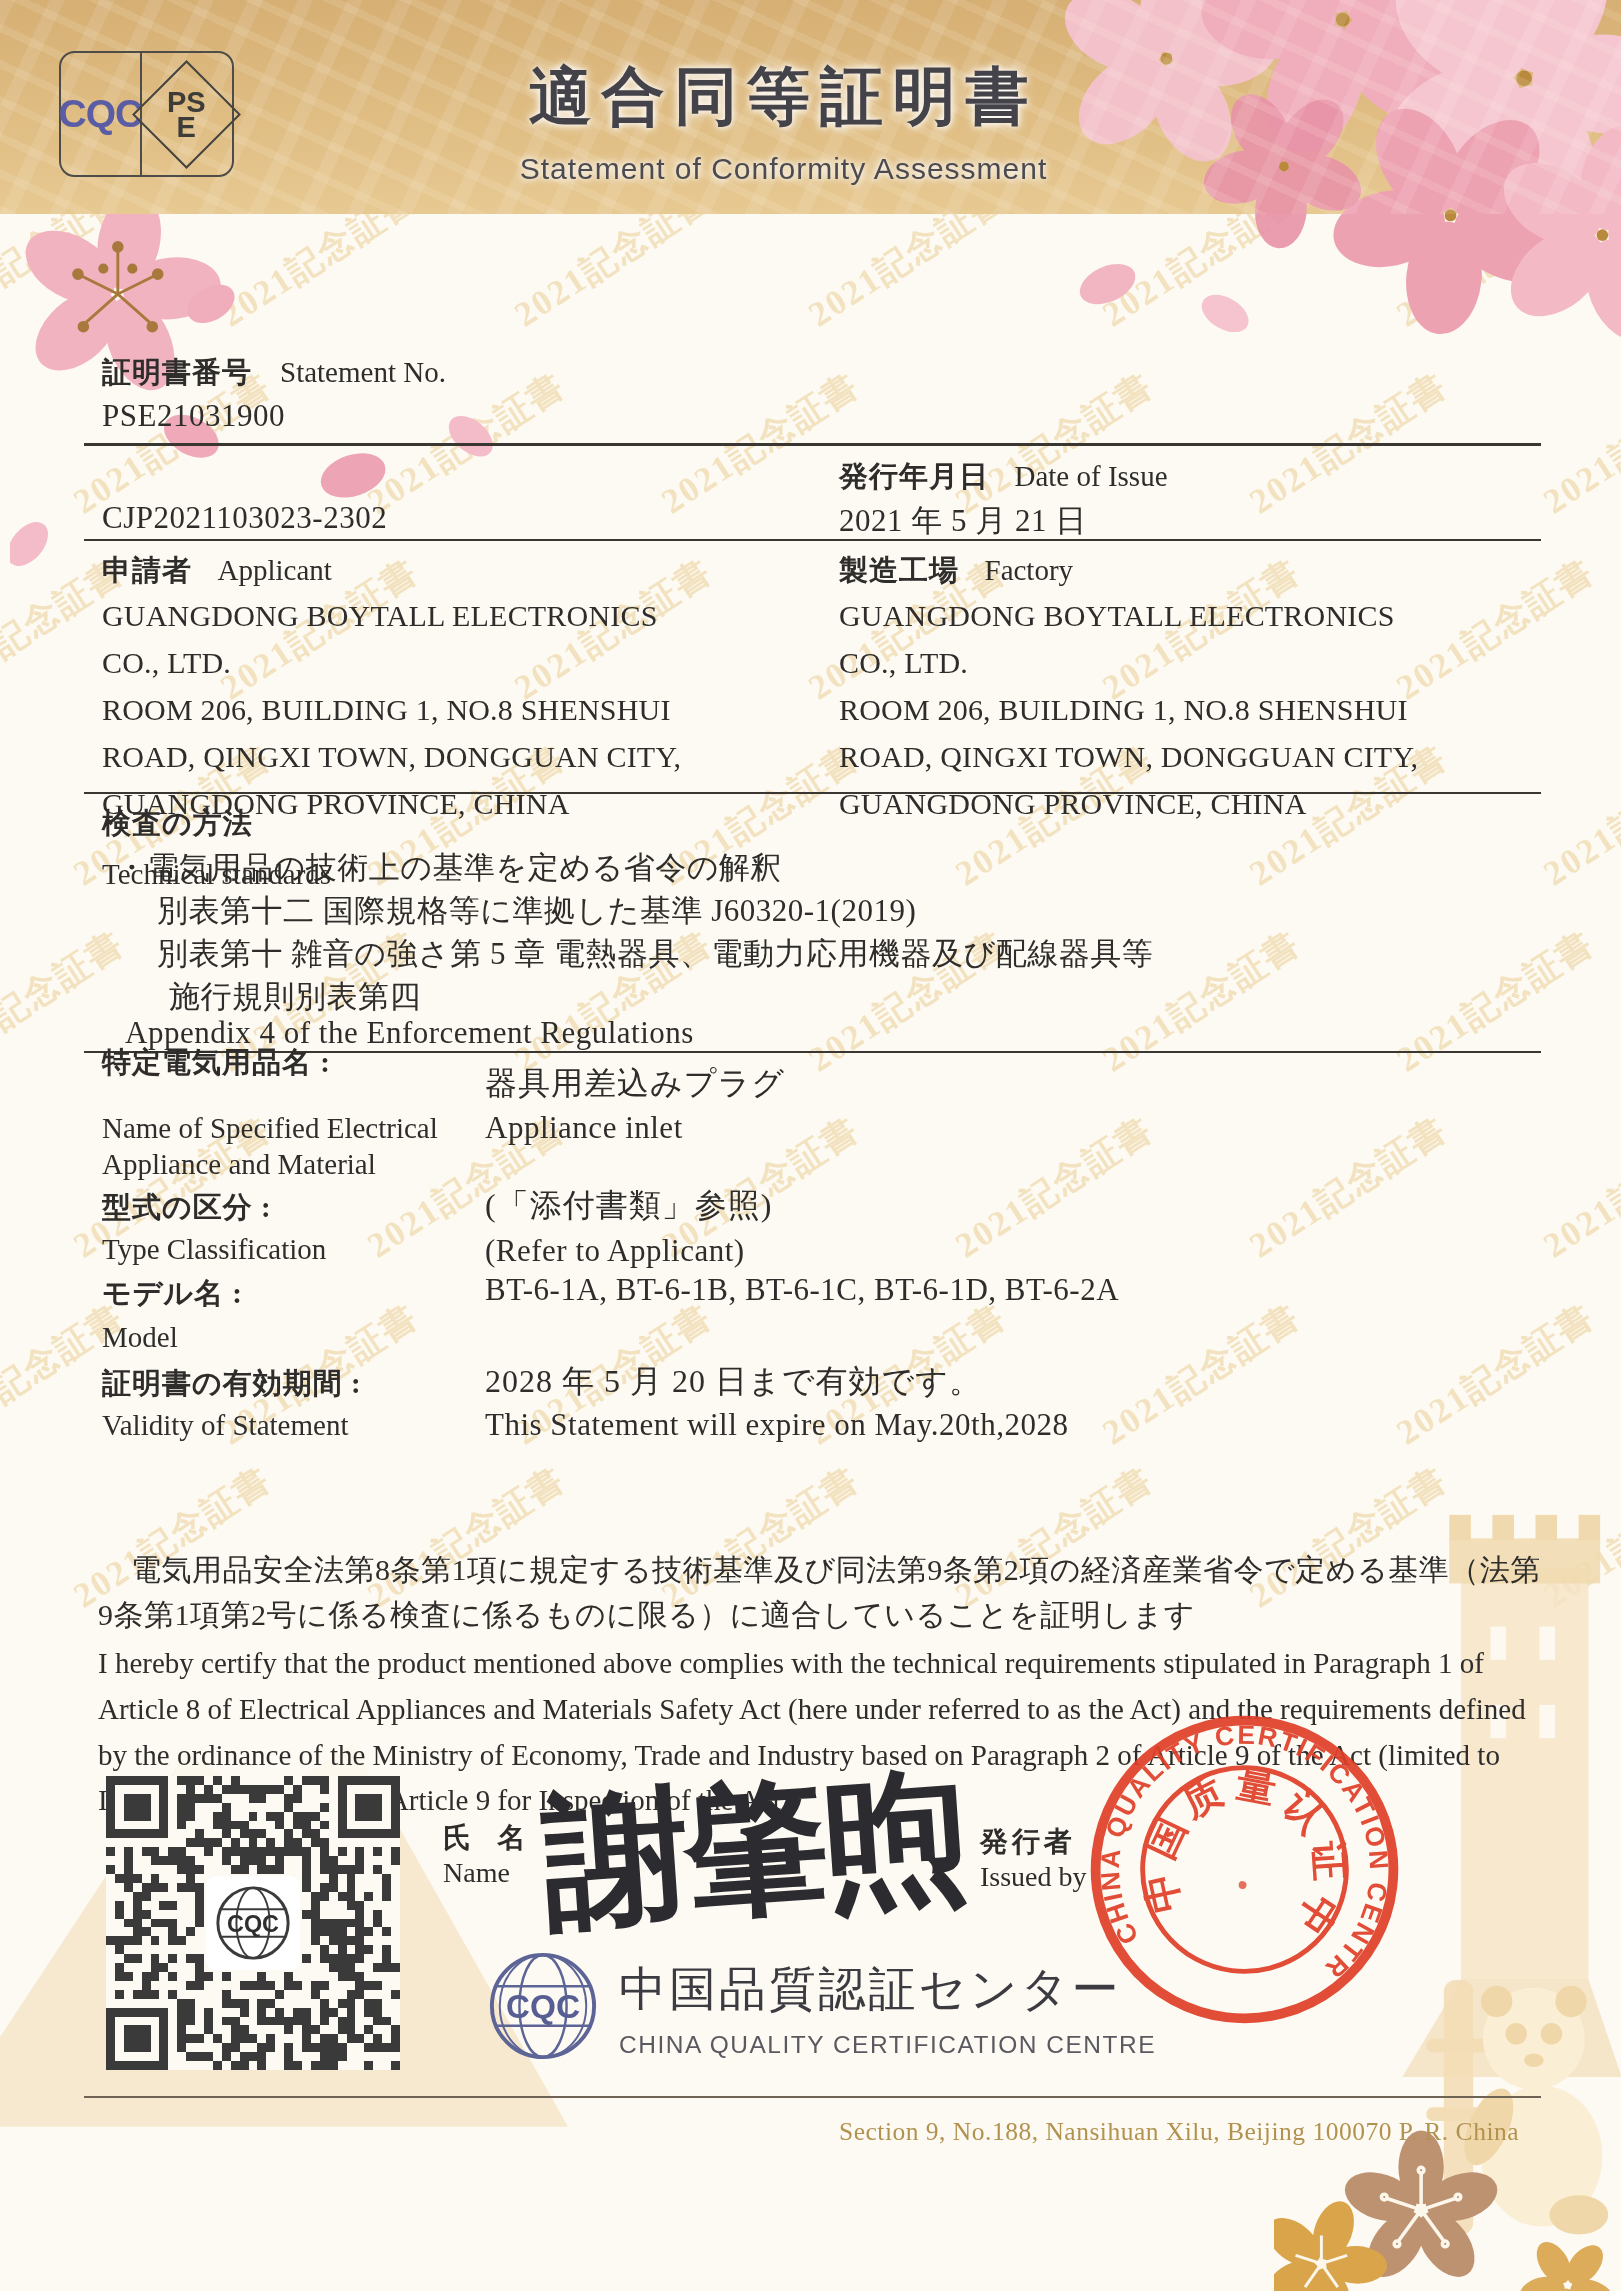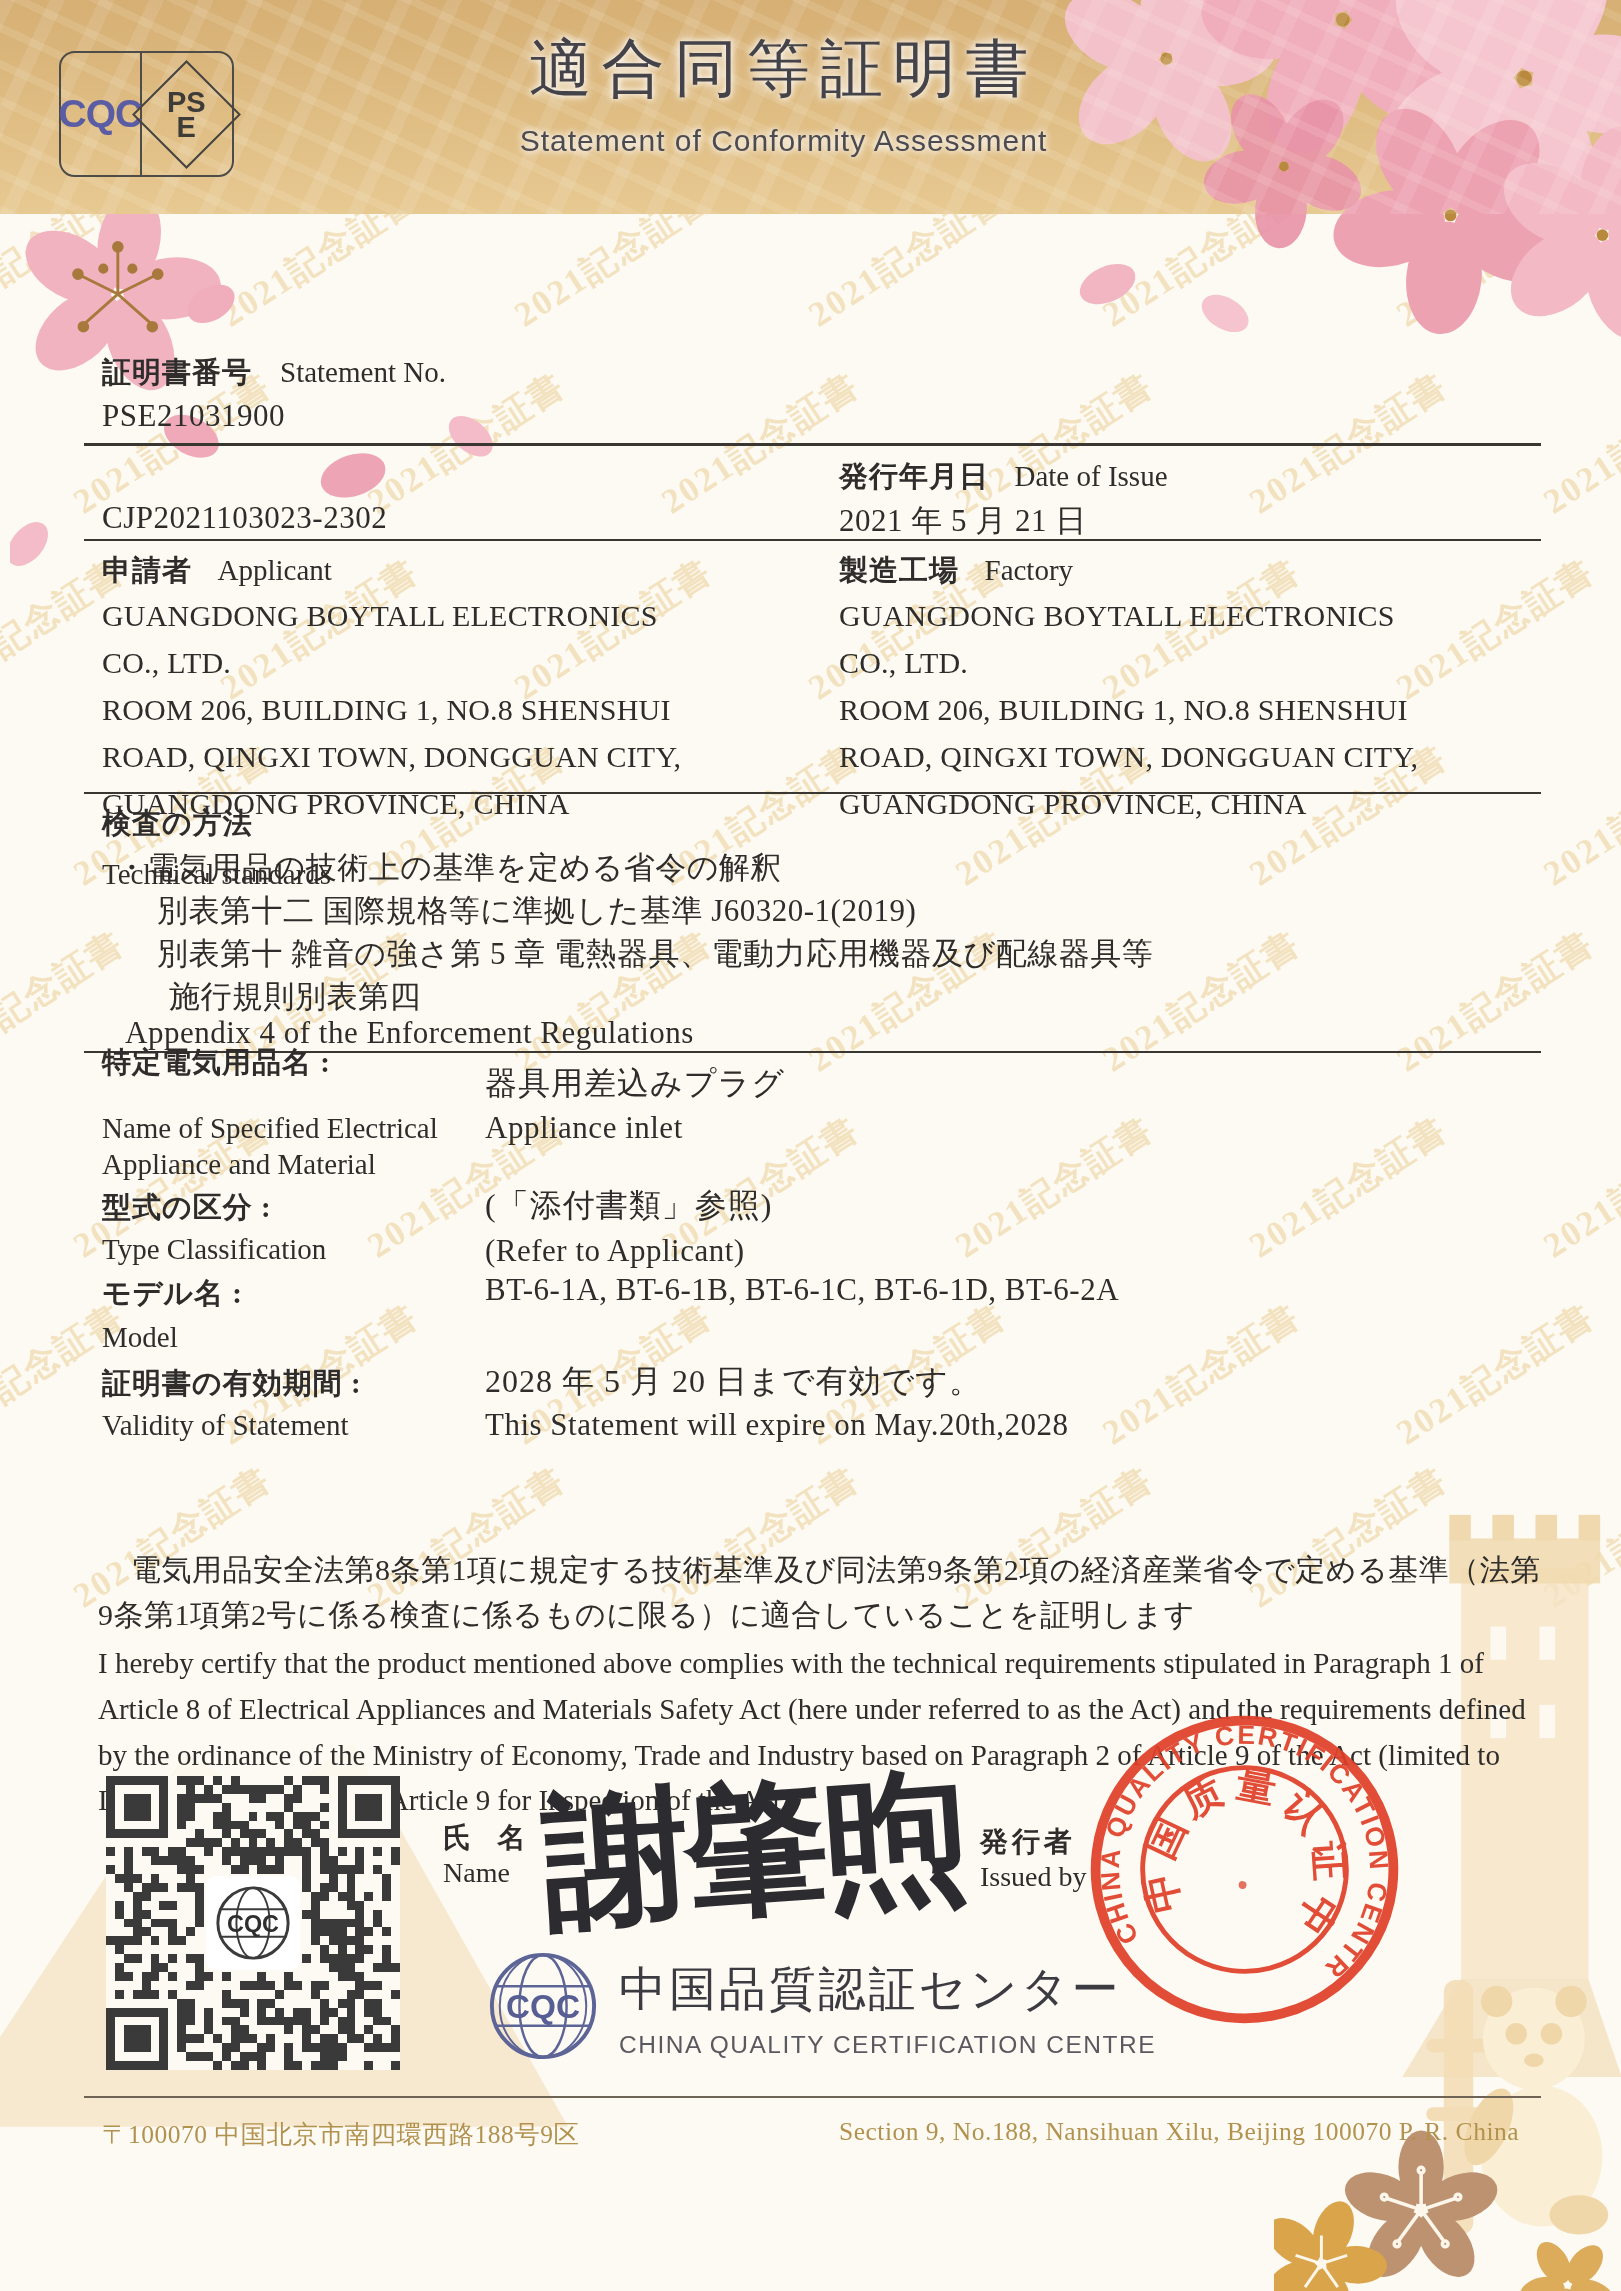--- a/index.html
+++ b/index.html
@@ -24,22 +24,22 @@
   .logo-cell-cqc{width:46%;height:100%;display:flex;align-items:center;justify-content:center;
       border-right:2.5px solid #4e4c48;}
   .logo-cqc-text{font-family:"Liberation Sans",sans-serif;font-weight:bold;font-size:39px;
       color:#5a5da3;letter-spacing:-1px;}
   .logo-cell-pse{flex:1;display:flex;align-items:center;justify-content:center;}
   .pse-diamond{width:73px;height:73px;border:2.9px solid #454440;transform:rotate(45deg);
       display:flex;align-items:center;justify-content:center;background:transparent;}
   .pse-letters{transform:rotate(-45deg);text-align:center;line-height:.85;
       font-family:"Liberation Sans",sans-serif;font-weight:bold;color:#3d3c39;font-size:29px;}
   .title-wrap{left:421px;top:25.5px;width:725px;text-align:center;z-index:5;}
-  .doc-title{font-size:63px;letter-spacing:9.8px;color:#44434a;font-weight:400;
-      text-shadow:0 0 5.9px #fff,0 0 11.8px rgba(255,255,255,.9);}
+  .doc-title{font-size:63px;letter-spacing:9.8px;color:#44434a;font-weight:700;
+      text-shadow:0 0 5.9px #fff,0 0 11.8px rgba(255,255,255,.9);margin-top:28px;}
   .doc-subtitle{margin-top:12px;font-family:"Liberation Sans",sans-serif;font-size:30px;
       color:#4c4b52;letter-spacing:1px;text-shadow:0 0 5.9px #fff,0 0 9.8px rgba(255,255,255,.9);}
   
   #content{position:absolute;inset:0;z-index:4;}
   .rule{position:absolute;left:84px;width:1457px;height:0;border-top:2.9px solid #3a3733;}
   .ja-label{font-size:29px;font-weight:600;letter-spacing:1px;}
   .en-label{font-size:29px;}
   .pair{display:flex;align-items:baseline;gap:25.5px;}
   .value{font-size:31px;letter-spacing:0.5px;}
   .value-ja{font-size:32px;letter-spacing:1px;}
@@ -796,16 +796,15 @@
         <textPath href="#arcOuter" startOffset="0">CHINA  QUALITY  CERTIFICATION  CENTRE</textPath>
       </text>
       <text font-family="Liberation Sans,sans-serif" font-size="40" font-weight="bold" fill="#e0402a" letter-spacing="8">
         <textPath href="#arcInner" startOffset="2">中国质量认证中心</textPath>
       </text>
       <circle cx="170" cy="186" r="4" fill="#e0402a" opacity=".8"></circle>
     </svg>
   </div>
 
   <div class="footer-line"></div>
-  <div class="abs footer-text" style="left:102px;top:2117px;">〒100070  中国北京市南四環西路188号9区</div>
   <div class="abs footer-text" style="left:839px;top:2117px;">Section 9, No.188, Nansihuan Xilu, Beijing 100070 P. R. China</div>
 </div>
 
 
 </body></html>

